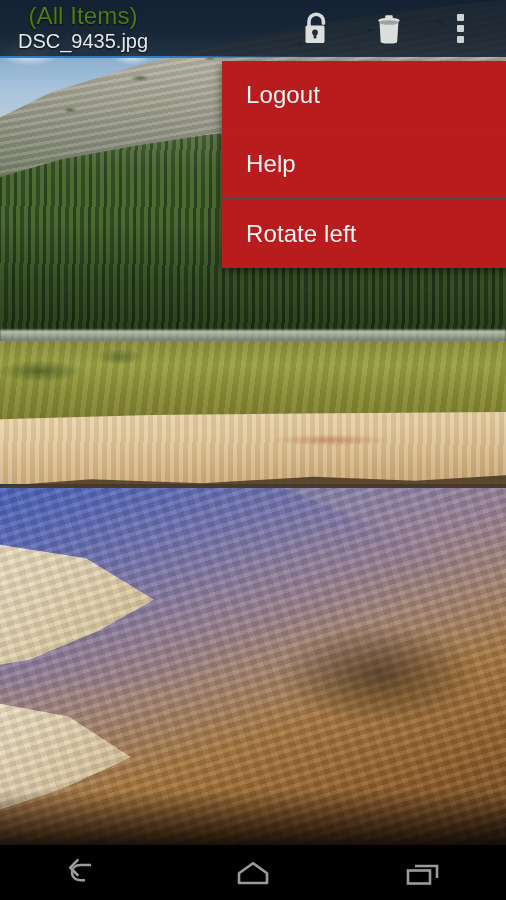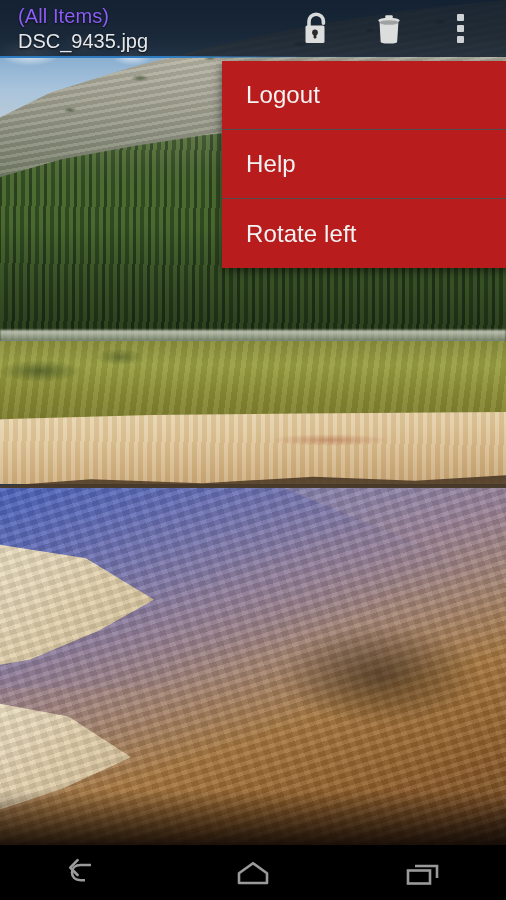--- a/index.html
+++ b/index.html
@@ -221,26 +221,27 @@
     background: linear-gradient(90deg, #2f7bbf 0%, #2f7bbf 34%, rgba(47,123,191,.12) 60%, rgba(47,123,191,0) 100%);
     z-index: 21;
   }
   #titleblock {
     position: absolute;
     left: 18px;
     top: 2px;
     z-index: 22;
   }
   #ab-title {
-    color: #8b5cf6;
-    font-size: 20px;
+    color: #4d7c0f;
+    font-size: 24px;
     line-height: 28px;
     letter-spacing: .1px;
     text-shadow: 0 1px 2px rgba(0,0,0,.8);
     white-space: nowrap;
+    text-align: center;
   }
   #ab-subtitle {
     color: #e4e8ec;
     font-size: 20px;
     line-height: 22px;
     text-shadow: 0 1px 2px rgba(0,0,0,.85);
     white-space: nowrap;
   }
   .ab-action {
     position: absolute;

